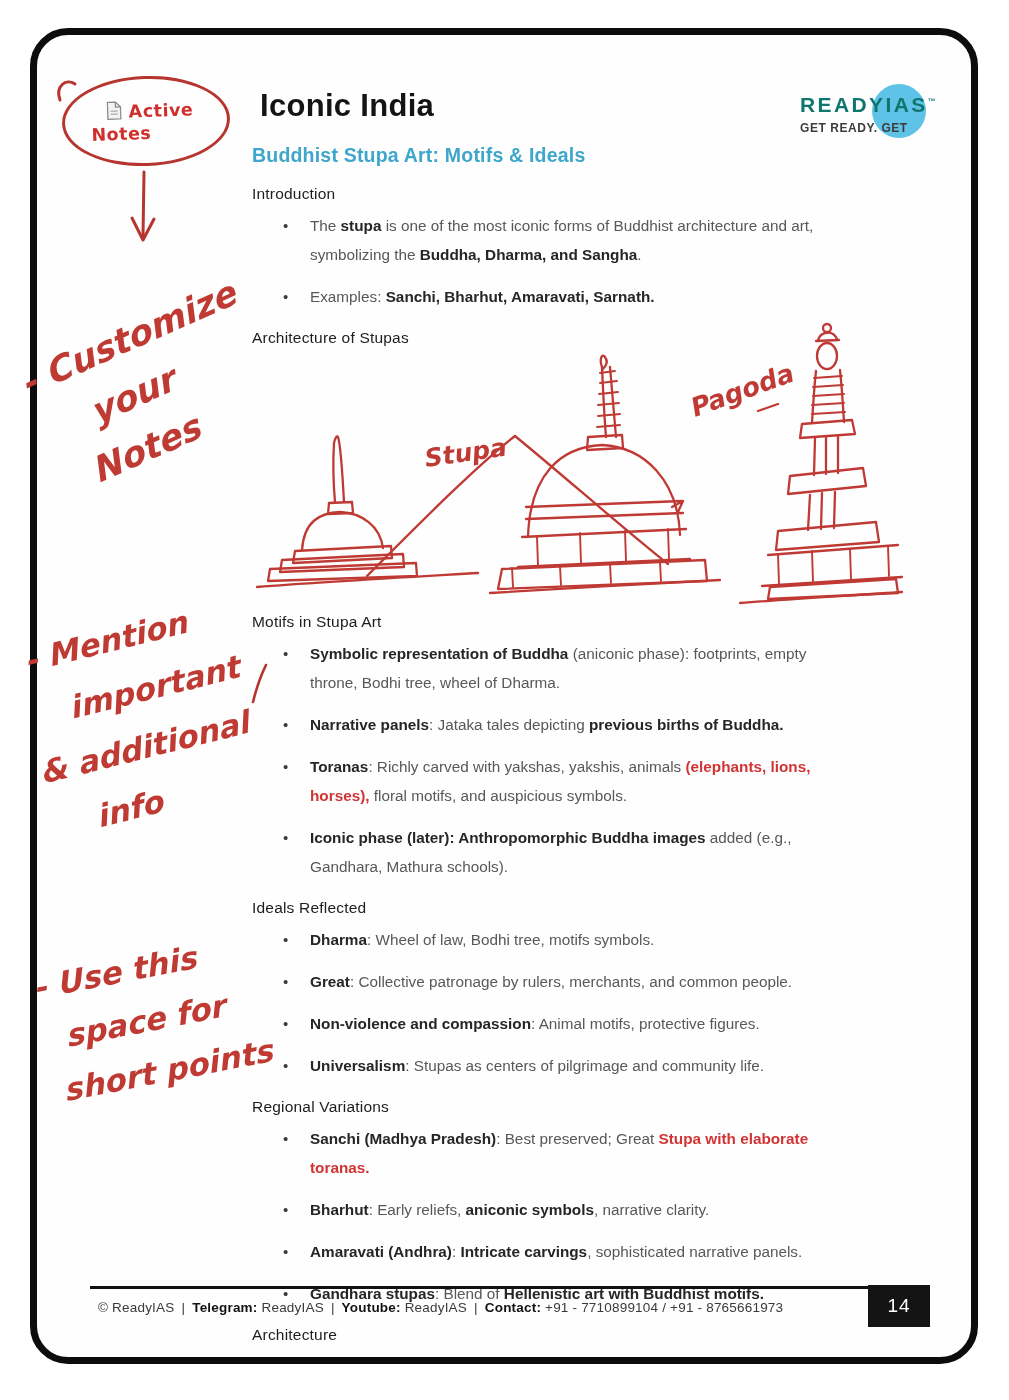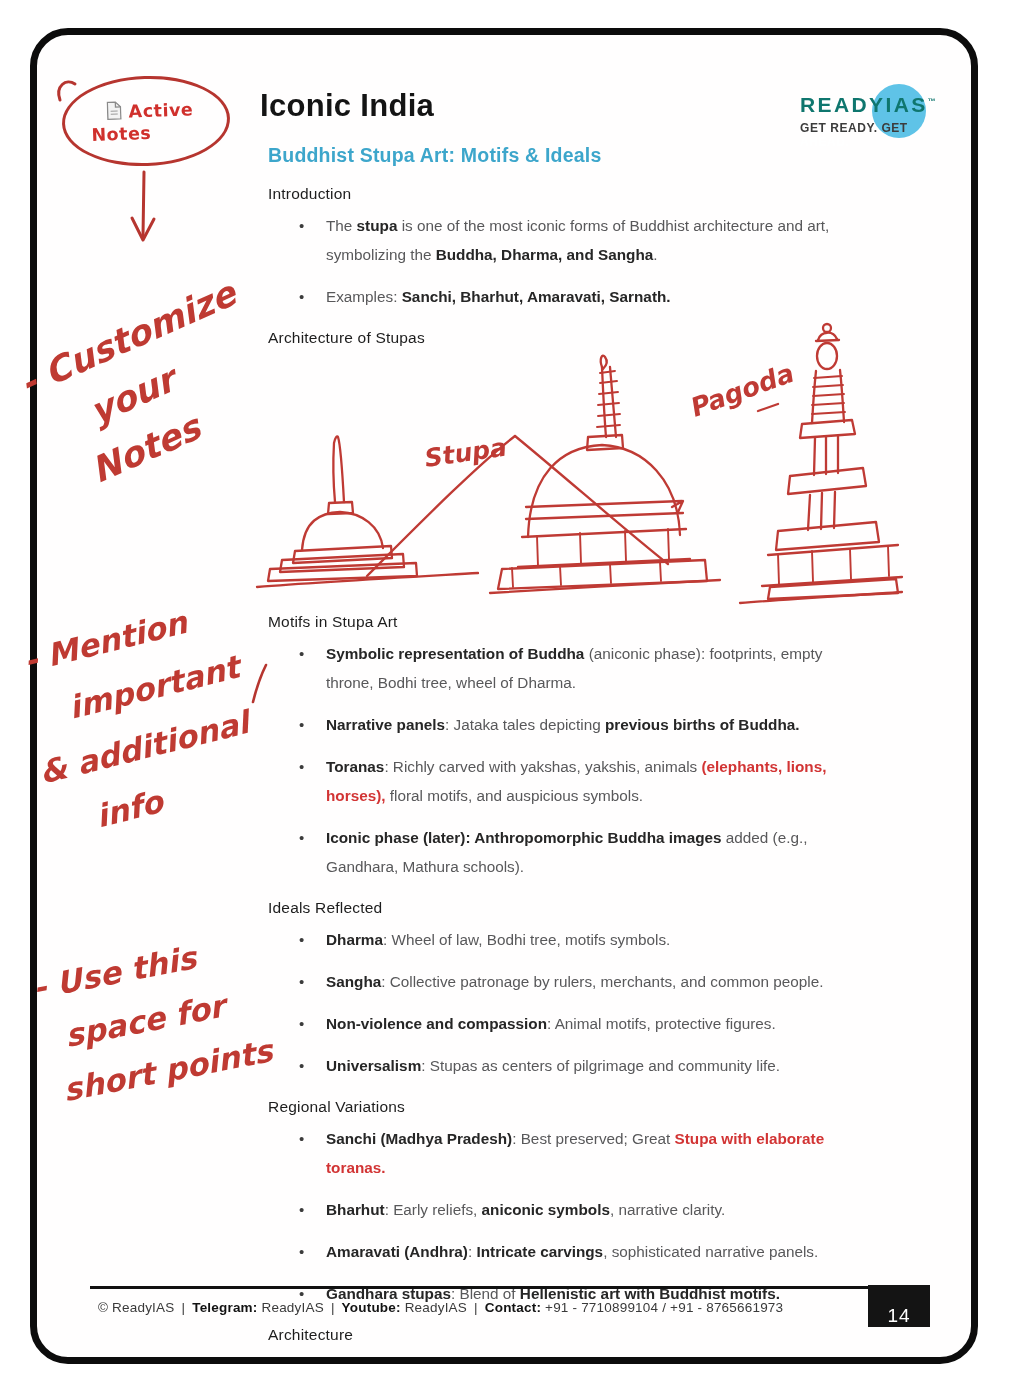--- a/index.html
+++ b/index.html
@@ -17,21 +17,21 @@
              font-family:"DejaVu Sans",sans-serif;}
   
   .page-title{position:absolute;left:260px;top:88px;font-size:31px;font-weight:bold;color:#141414;letter-spacing:.3px;}
   .logo{position:absolute;left:800px;top:90px;width:140px;height:56px;}
   .logo-circle{position:absolute;left:72px;top:-6px;width:54px;height:54px;border-radius:50%;background:#5fc3e7;}
   .logo-brand{position:relative;font-size:21px;font-weight:bold;color:#0f766e;letter-spacing:2.4px;line-height:24px;}
   .logo-tm{font-size:8px;vertical-align:super;letter-spacing:0;}
   .logo-tagline{position:relative;font-size:12px;font-weight:bold;letter-spacing:.55px;color:#3c3c3c;margin-top:4px;}
   .tg-light{color:#ffffff;}
   
-  .main-col{position:absolute;left:268px;top:144px;width:676px;}
+  .main-col{position:absolute;left:252px;top:144px;width:676px;}
   .subtitle{font-size:19.5px;font-weight:bold;color:#3da6cb;letter-spacing:.2px;}
   .sec-heading{margin-top:18px;font-size:15.5px;font-weight:normal;color:#1d1d1d;letter-spacing:.2px;}
   ul.bullets{list-style:none;margin:8px 0 0 0;padding:0;}
   ul.bullets li{position:relative;padding-left:58px;margin:0 0 13px 0;font-size:15.3px;line-height:29px;
                 white-space:pre-wrap;width:612px;}
   ul.bullets li::before{content:"•";position:absolute;left:31px;top:0;color:#3c3c3c;font-size:15px;}
   .seg.n{color:#58585a;}
   .seg.b{color:#262626;font-weight:bold;}
   .seg.rb{color:#d23434;font-weight:bold;}
   .draw-spacer{height:248px;}
@@ -54,21 +54,21 @@
   #annotation-2 .hw-line:nth-child(1){margin-left:10px;}
   #annotation-2 .hw-line:nth-child(2){margin-left:32px;}
   #annotation-2 .hw-line:nth-child(3){margin-left:20px;}
   .hw-line{transform:skewX(-6deg);}
   
   .footer-line{position:absolute;left:90px;top:1286px;width:780px;height:3px;background:#111111;}
   .footer-text{position:absolute;left:98px;top:1300px;font-size:13.5px;color:#3a3a3a;letter-spacing:.2px;}
   .footer-text b{color:#121212;}
   .footer-sep{margin:0 7px;color:#3a3a3a;}
   .page-num-box{position:absolute;left:868px;top:1285px;width:62px;height:42px;background:#141414;
-                display:flex;align-items:flex-end;justify-content:center;}
+                display:flex;align-items:center;justify-content:center;}
   .page-num{color:#ffffff;font-size:19px;letter-spacing:1px;}
   .overlay{position:absolute;left:0;top:0;pointer-events:none;}
 </style>
 </head>
 <body>
 
 <div id="stage">
 
   <div class="frame"></div>
 
@@ -113,21 +113,21 @@
 throne, Bodhi tree, wheel of Dharma.</span></li>
           <li><span class="seg b">Narrative panels</span><span class="seg n">: Jataka tales depicting </span><span class="seg b">previous births of Buddha.</span></li>
           <li><span class="seg b">Toranas</span><span class="seg n">: Richly carved with yakshas, yakshis, animals </span><span class="seg rb">(elephants, lions,
 horses),</span><span class="seg n"> floral motifs, and auspicious symbols.</span></li>
           <li><span class="seg b">Iconic phase (later): Anthropomorphic Buddha images</span><span class="seg n"> added (e.g.,
 Gandhara, Mathura schools).</span></li>
         </ul>
         <div class="sec-heading">Ideals Reflected</div>
         <ul class="bullets">
           <li><span class="seg b">Dharma</span><span class="seg n">: Wheel of law, Bodhi tree, motifs symbols.</span></li>
-          <li><span class="seg b">Sangha</span><span class="seg n">: Collective patronage by rulers, merchants, and common people.</span></li>
+          <li><span class="seg b">Great</span><span class="seg n">: Collective patronage by rulers, merchants, and common people.</span></li>
           <li><span class="seg b">Non-violence and compassion</span><span class="seg n">: Animal motifs, protective figures.</span></li>
           <li><span class="seg b">Universalism</span><span class="seg n">: Stupas as centers of pilgrimage and community life.</span></li>
         </ul>
         <div class="sec-heading">Regional Variations</div>
         <ul class="bullets">
           <li><span class="seg b">Sanchi (Madhya Pradesh)</span><span class="seg n">: Best preserved; Great </span><span class="seg rb">Stupa with elaborate
 toranas.</span></li>
           <li><span class="seg b">Bharhut</span><span class="seg n">: Early reliefs, </span><span class="seg b">aniconic symbols</span><span class="seg n">, narrative clarity.</span></li>
           <li><span class="seg b">Amaravati (Andhra)</span><span class="seg n">: </span><span class="seg b">Intricate carvings</span><span class="seg n">, sophisticated narrative panels.</span></li>
           <li><span class="seg b">Gandhara stupas</span><span class="seg n">: Blend of </span><span class="seg b">Hellenistic art with Buddhist motifs.</span></li>

